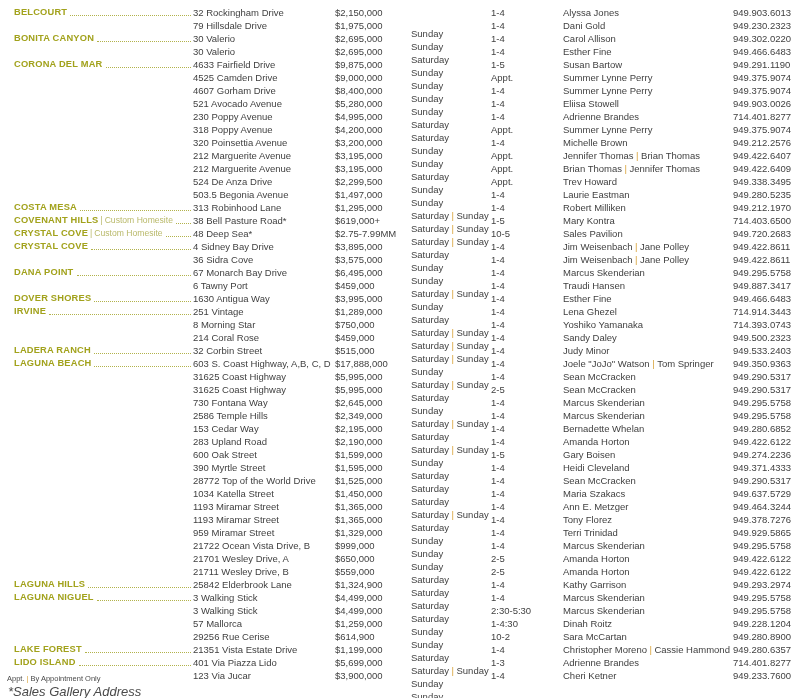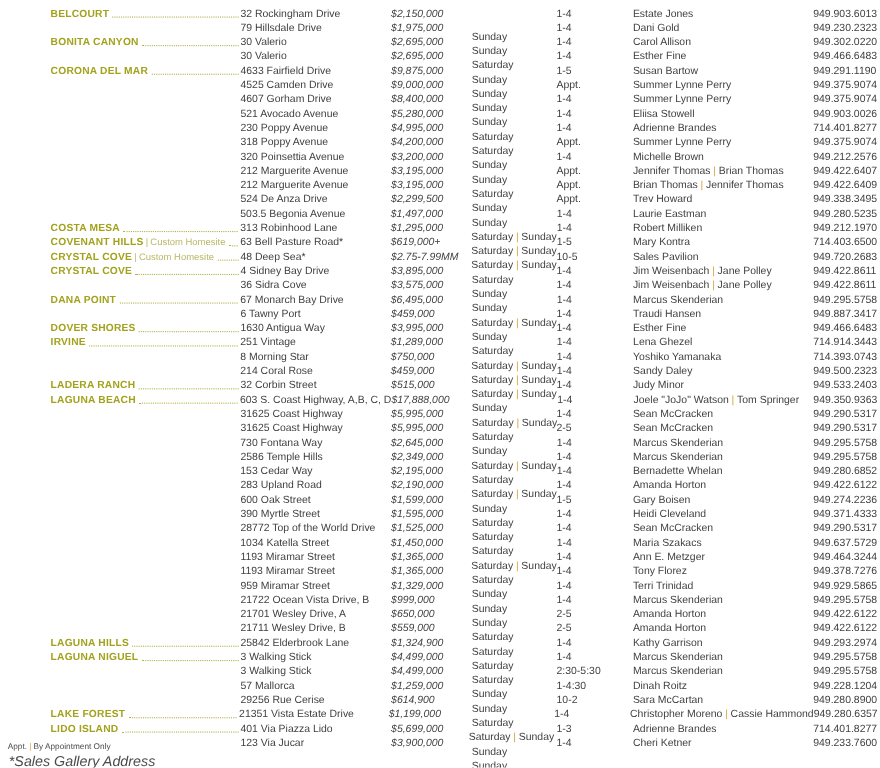--- a/index.html
+++ b/index.html
@@ -1,29 +1,29 @@
 <!DOCTYPE html>
 <html><head>
 <meta charset="utf-8">
 <style>
   html,body{margin:0;padding:0;background:#fff;}
   .page{
     position:relative;width:800px;height:698px;background:#ffffff;overflow:hidden;
     font-family:"Liberation Sans",sans-serif;color:#3f3f3f;
   }
   .listings{position:absolute;top:6px;left:0;width:800px;}
-  .row{display:flex;align-items:center;height:13px;font-size:9.5px;line-height:13px;white-space:nowrap;padding-left:32px;}
+  .row{display:flex;align-items:center;height:13px;font-size:9.5px;line-height:13px;white-space:nowrap;}
   .cell{overflow:visible;white-space:nowrap;}
   .cell-area{width:179px;padding-left:14px;display:flex;align-items:baseline;overflow:hidden;}
   .area-label{color:#a2a21c;font-weight:bold;font-size:9.3px;letter-spacing:0.2px;}
   .area-pipe{color:#b9b96a;font-size:8.6px;padding:0 2px;}
   .area-sub{color:#b9b96a;font-size:8.6px;}
   .leader{flex:1;min-width:4px;height:0;border-bottom:1px dotted #b2b24b;align-self:flex-end;margin:0 2px 3px 3px;}
   .cell-addr{width:142px;}
-  .cell-price{width:76px;font-style:italic;}
+  .cell-price{width:76px;}
   .cell-day{width:80px;margin-top:41px;}
   .cell-time{width:72px;}
   .cell-agent{width:170px;}
   .cell-phone{width:63px;}
   .pipe{color:#d9a43c;padding:0 2.5px;}
   .footnote-1{position:absolute;left:7px;top:674px;font-size:7.5px;color:#4a4a4a;}
   .footnote-1 .pipe{padding:0 2px;}
   .footnote-2{position:absolute;left:8px;top:684px;font-size:13px;font-style:italic;color:#4a4a4a;}
 </style>
 </head>
@@ -33,21 +33,21 @@
   <div class="listings">
       <div class="row">
         <div class="cell cell-area">
           <span class="area-label">BELCOURT</span>
           <span class="leader"></span>
         </div>
         <div class="cell cell-addr">32 Rockingham Drive</div>
         <div class="cell cell-price">$2,150,000</div>
         <div class="cell cell-day"><span>Sunday</span></div>
         <div class="cell cell-time">1-4</div>
-        <div class="cell cell-agent"><span>Estate Jones</span></div>
+        <div class="cell cell-agent"><span>Alyssa Jones</span></div>
         <div class="cell cell-phone">949.903.6013</div>
       </div>
       <div class="row">
         <div class="cell cell-area"></div>
         <div class="cell cell-addr">79 Hillsdale Drive</div>
         <div class="cell cell-price">$1,975,000</div>
         <div class="cell cell-day"><span>Sunday</span></div>
         <div class="cell cell-time">1-4</div>
         <div class="cell cell-agent"><span>Dani Gold</span></div>
         <div class="cell cell-phone">949.230.2323</div>
@@ -187,21 +187,21 @@
         <div class="cell cell-agent"><span>Robert Milliken</span></div>
         <div class="cell cell-phone">949.212.1970</div>
       </div>
       <div class="row">
         <div class="cell cell-area">
           <span class="area-label">COVENANT HILLS</span>
           <span class="area-pipe">|</span>
           <span class="area-sub">Custom Homesite</span>
           <span class="leader"></span>
         </div>
-        <div class="cell cell-addr">63 Bell Pasture Road*</div>
+        <div class="cell cell-addr">38 Bell Pasture Road*</div>
         <div class="cell cell-price">$619,000+</div>
         <div class="cell cell-day"><span>Saturday</span><span class="pipe">|</span><span>Sunday</span></div>
         <div class="cell cell-time">1-5</div>
         <div class="cell cell-agent"><span>Mary Kontra</span></div>
         <div class="cell cell-phone">714.403.6500</div>
       </div>
       <div class="row">
         <div class="cell cell-area">
           <span class="area-label">CRYSTAL COVE</span>
           <span class="area-pipe">|</span>

